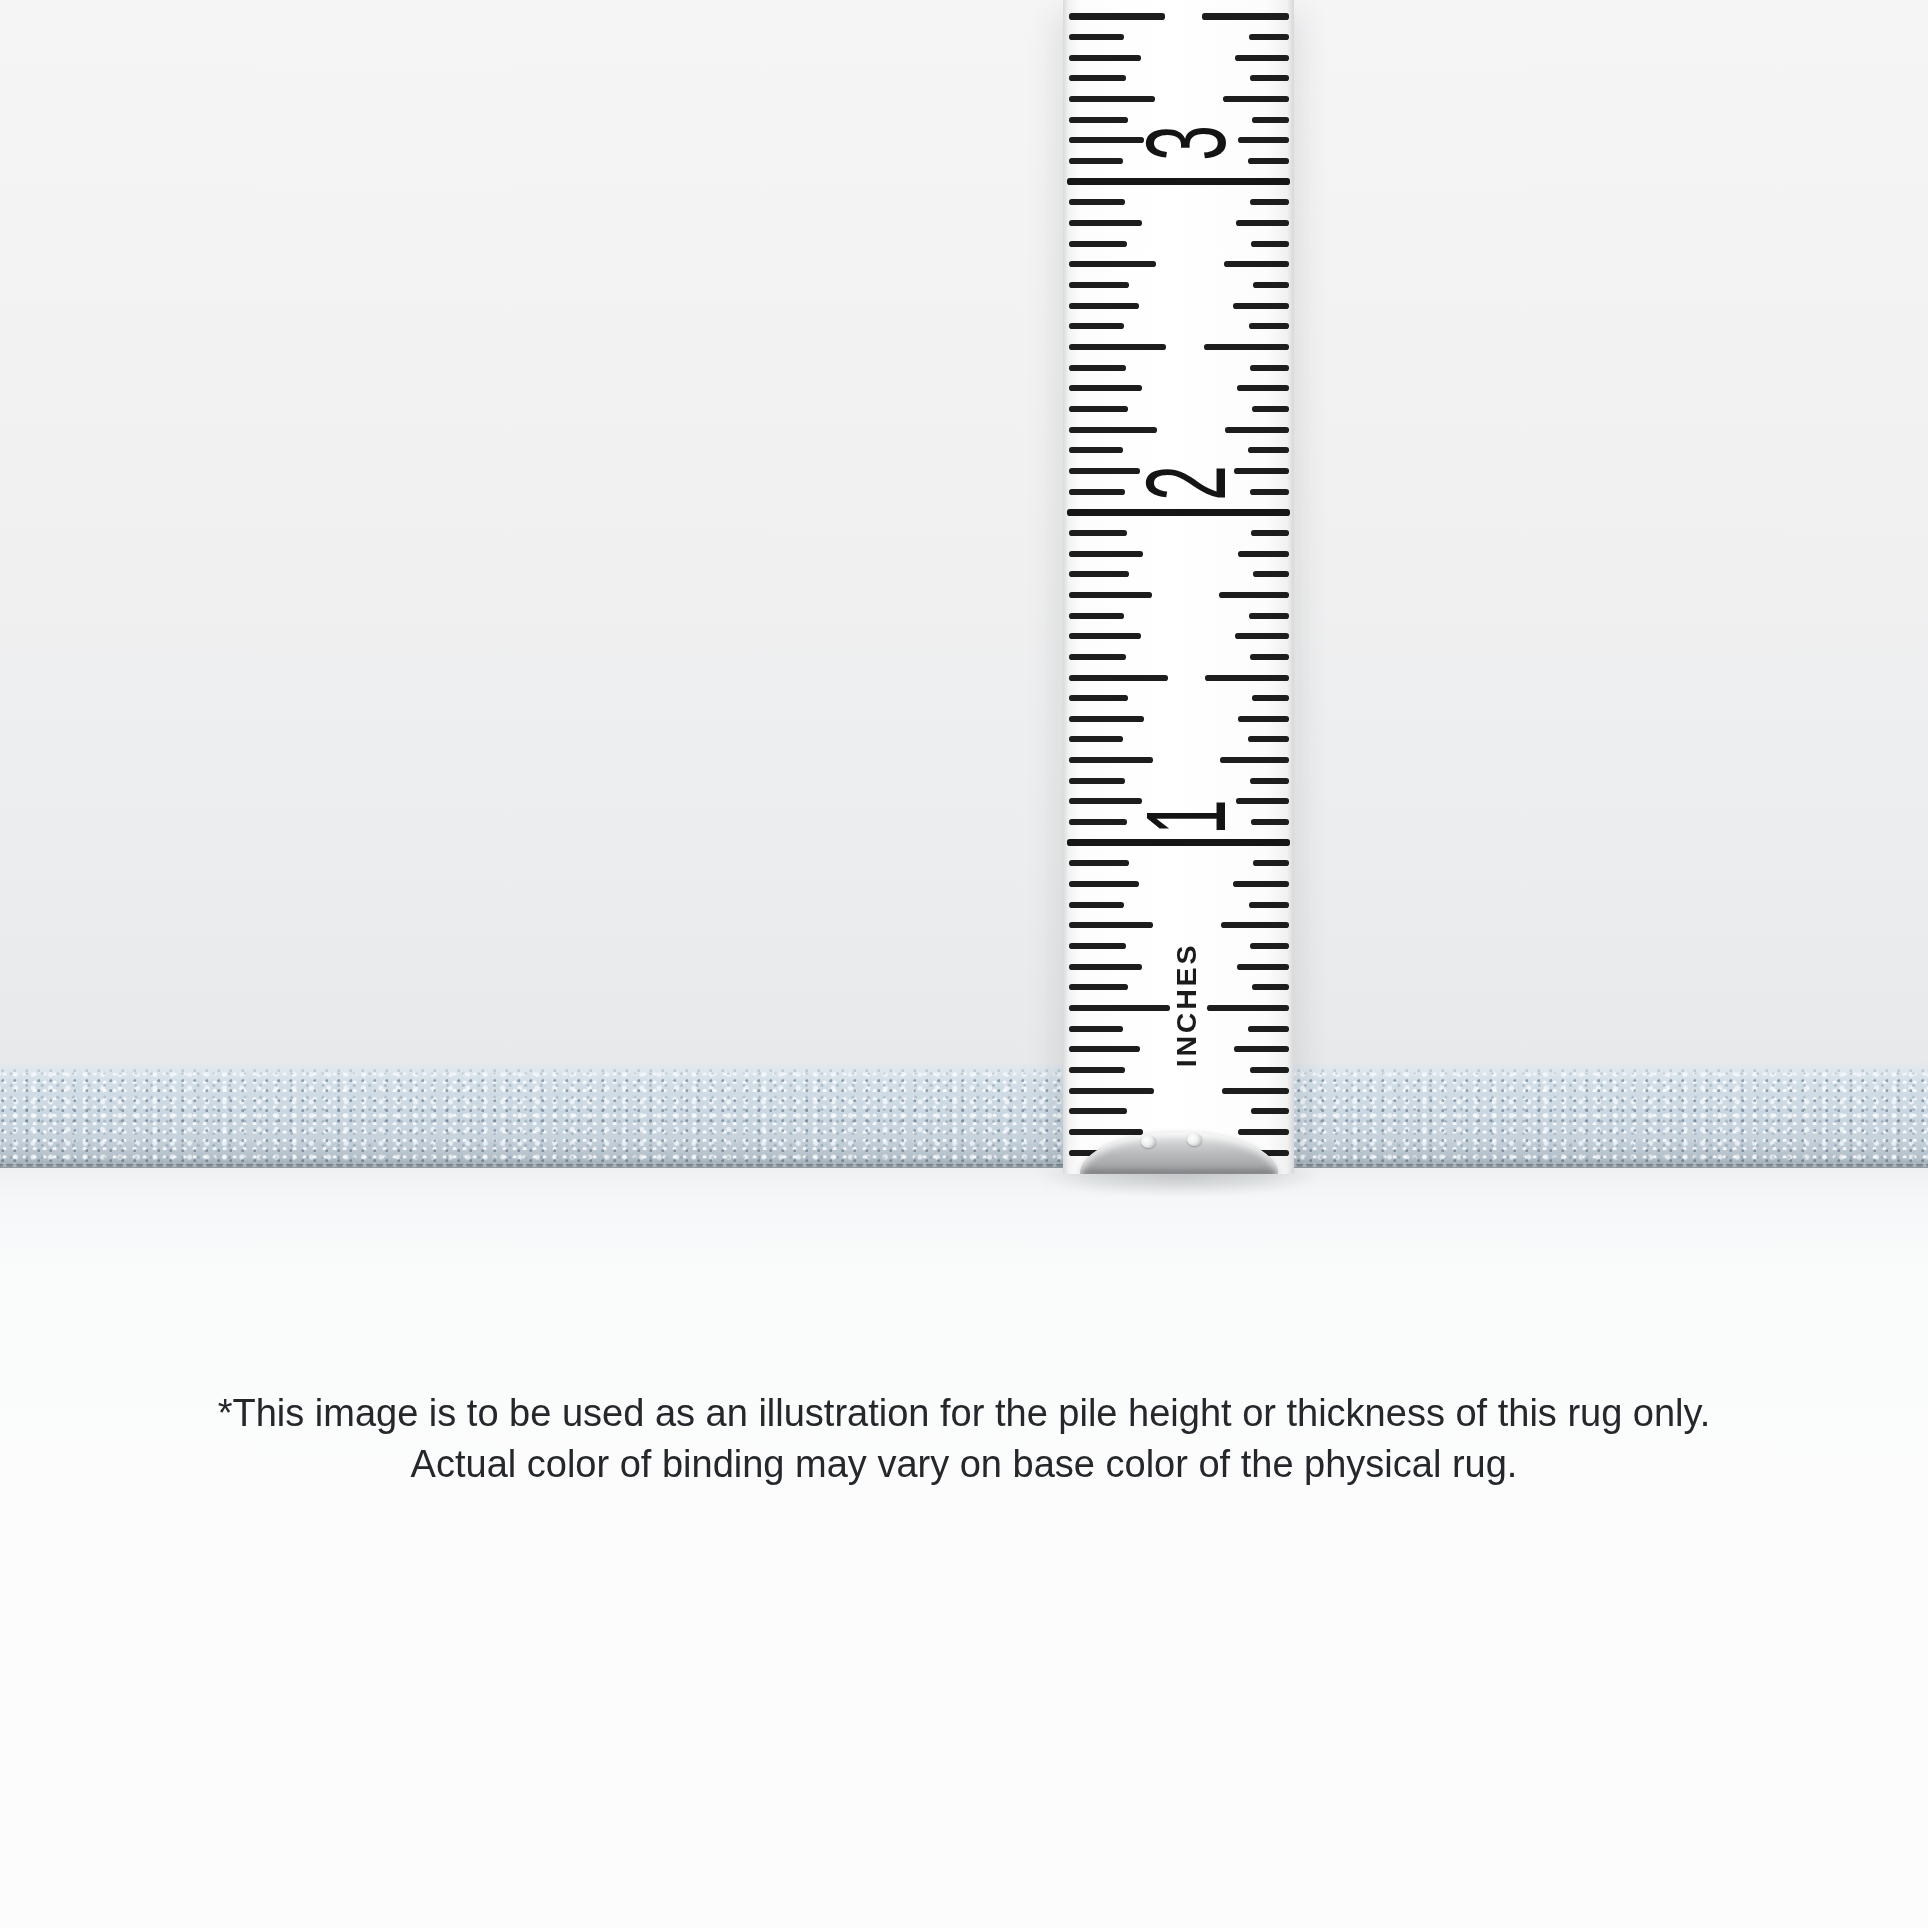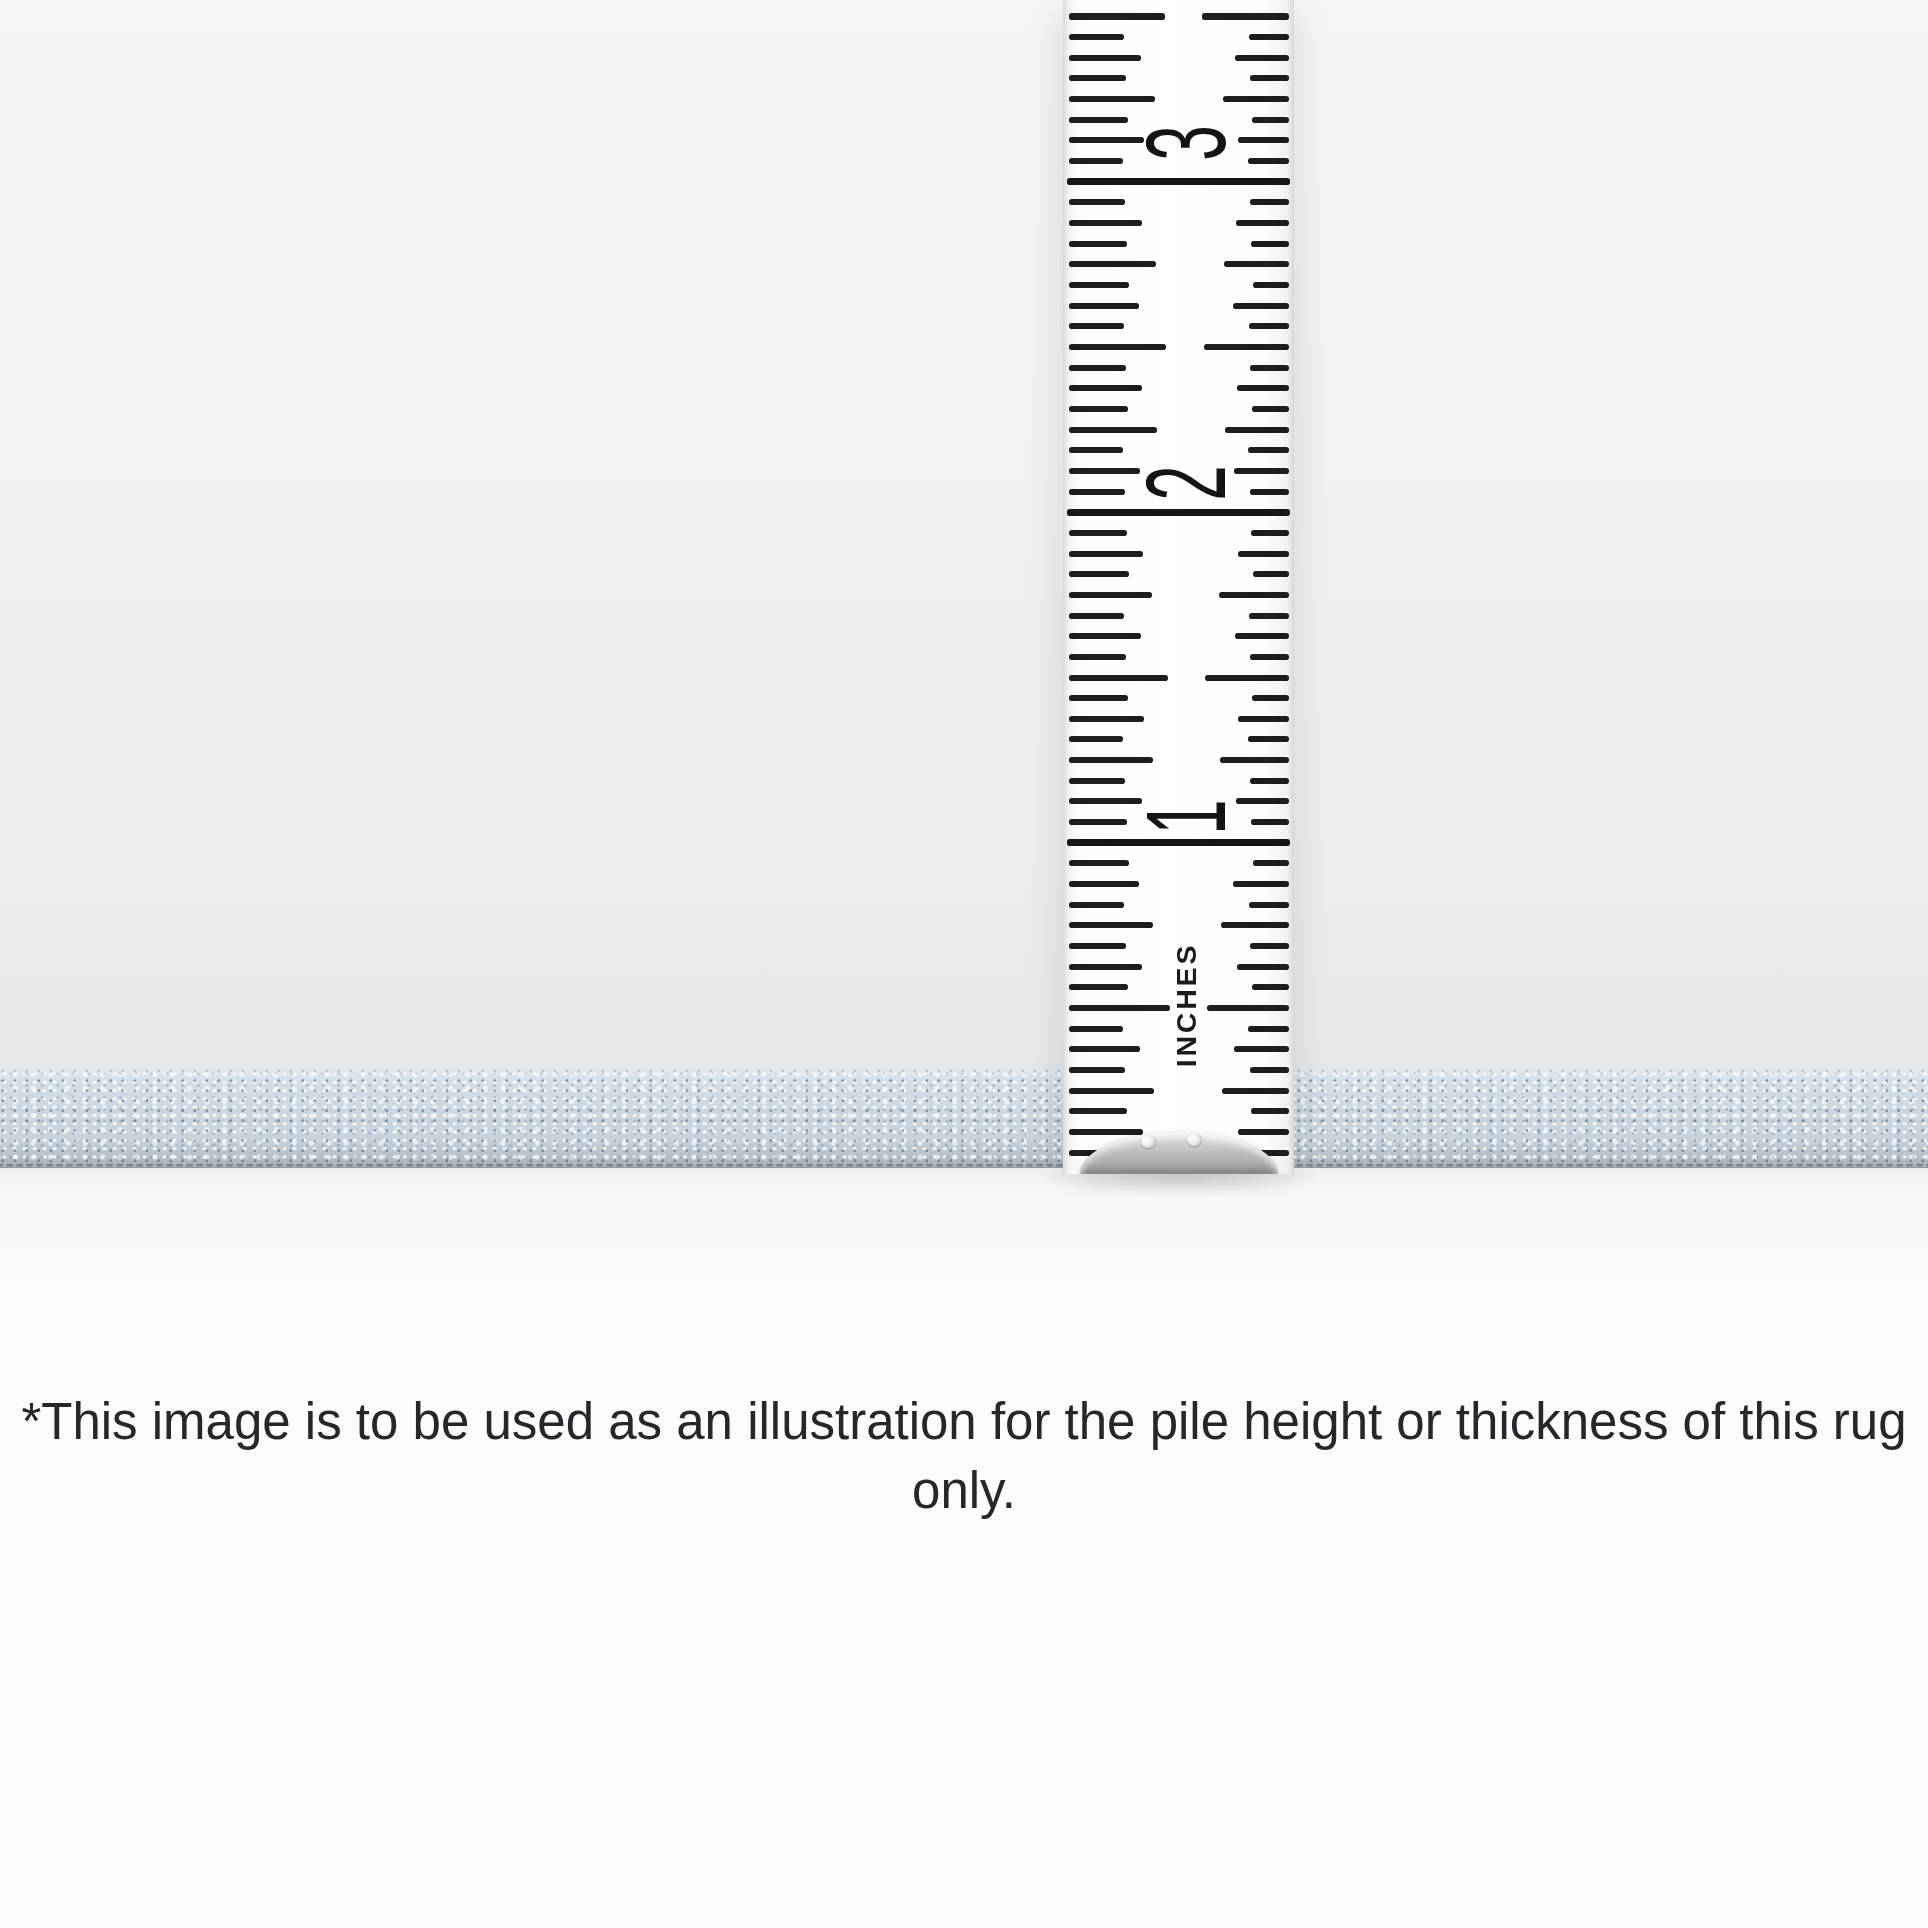--- a/index.html
+++ b/index.html
@@ -79,21 +79,21 @@
   .rivet {
     position: absolute; width: 14.7px; height: 13px; border-radius: 50%;
     background: radial-gradient(circle at 35% 35%, #ffffff 0%, #eceded 45%, #bcbdbe 80%, #9a9c9d 100%);
     box-shadow: 0 0.9px 1.8px rgba(0,0,0,0.25);
   }
   .rivet.r1 { left: 61px; top: 2.8px; }
   .rivet.r2 { left: 107px; top: 0.9px; }
 
   .caption {
     position: absolute; left: 0; top: 1388px; width: 1928px;
-    text-align: center; color: #25272b; font-size: 51px; line-height: 1.35; font-weight: 400;
+    text-align: center; color: #25272b; font-size: 38px; line-height: 1.35; font-weight: 400;
     font-family: "Liberation Sans", sans-serif;
   }
 </style>
 </head>
 <body>
 
 <div class="scene">
 
   <div class="wall"></div>
 
@@ -221,16 +221,17 @@
     <span class="num n1">1</span>
     <span class="units">INCHES</span>
     <div class="end-tab">
       <span class="rivet r1"></span>
       <span class="rivet r2"></span>
     </div>
   </div>
 
   <div class="caption">
     <div>*This image is to be used as an illustration for the pile height or thickness of this rug only.</div>
+    <div>Actual color of binding may vary on base color of the physical rug.</div>
   </div>
 
 </div>
 
 
 </body></html>

